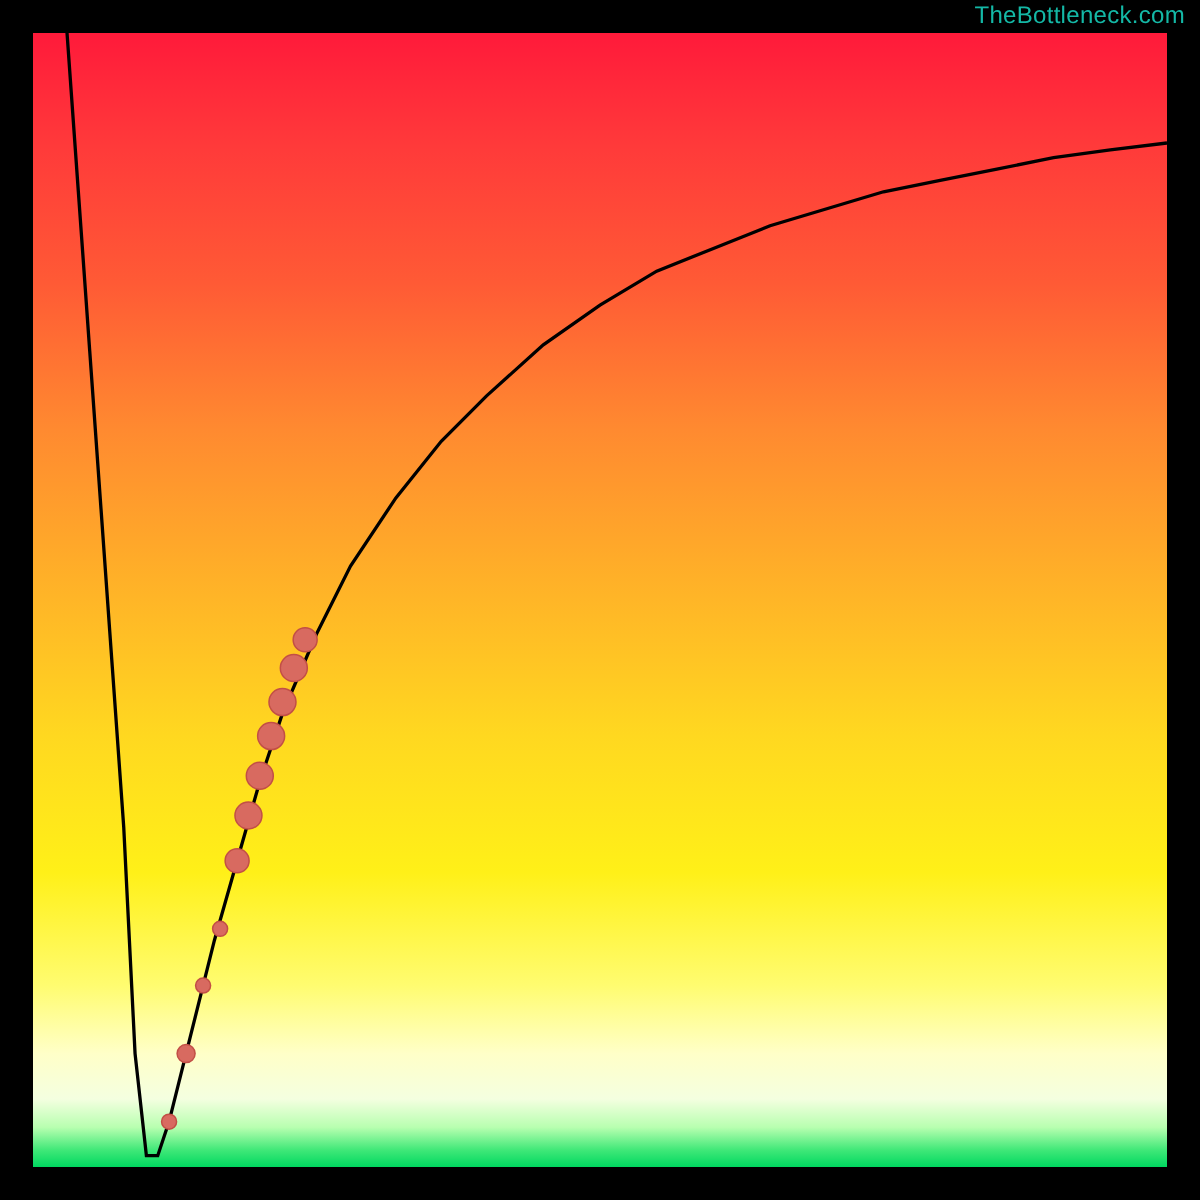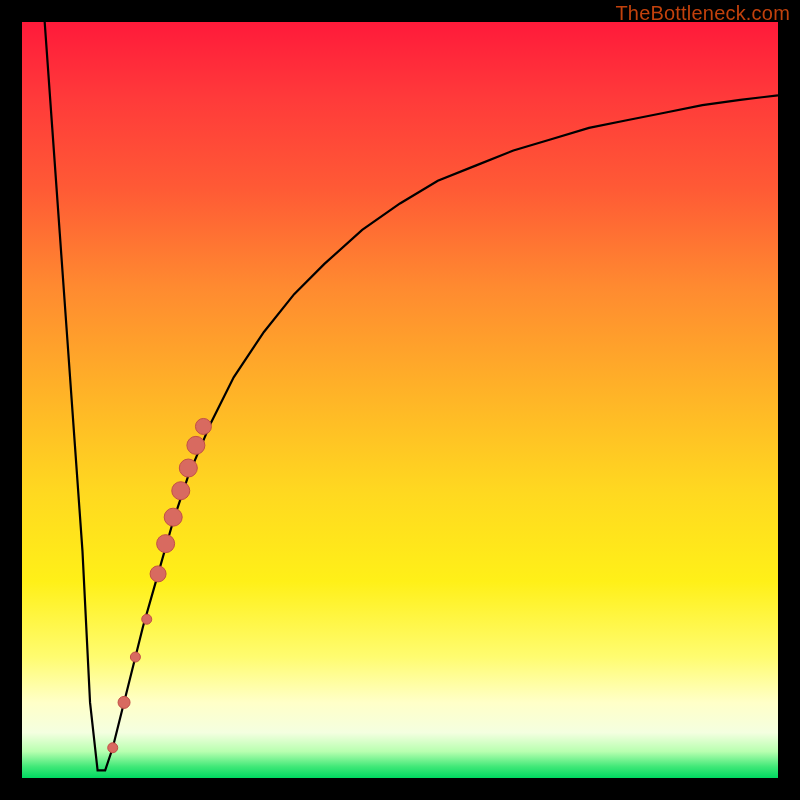--- a/index.html
+++ b/index.html
@@ -49,22 +49,22 @@
   .plot svg {
     position: absolute;
     inset: 0;
     width: 100%;
     height: 100%;
   }
   .watermark {
     position: absolute;
     top: 2px;
     right: 10px;
-    color: #c2410c;
-    font-size: 20px;
+    color: #14b8a6;
+    font-size: 16px;
     font-weight: 500;
     letter-spacing: 0.2px;
   }
   .dot {
     fill: #d86a60;
     stroke: #c24f46;
     stroke-width: 1;
   }
 </style>
 </head>

